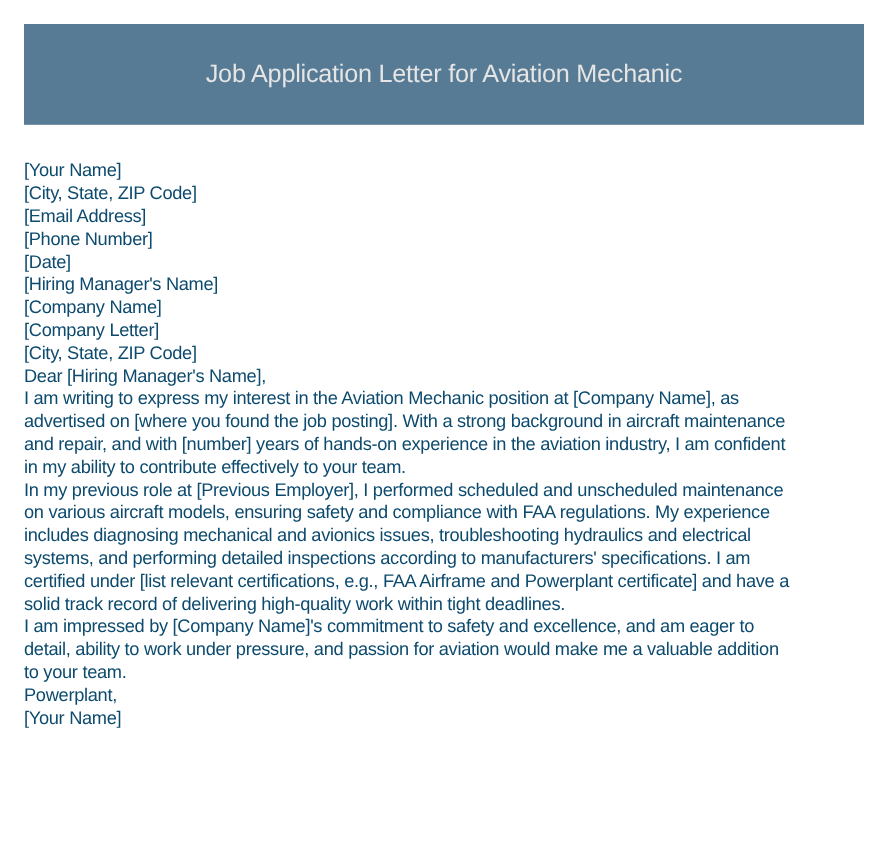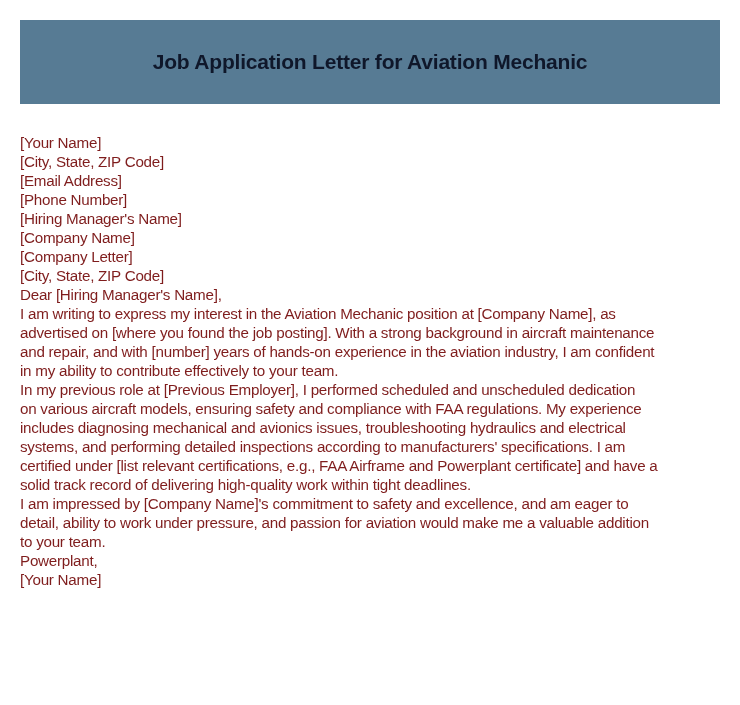--- a/index.html
+++ b/index.html
@@ -20,32 +20,32 @@
       top: 20px;
       width: 700px;
       height: 84px;
       background: #577b94;
       display: flex;
       align-items: center;
       justify-content: center;
     }
     .header h1 {
       margin: 0;
-      color: #0f172a;
+      color: #e5e5e5;
       font-family: "Liberation Sans", sans-serif;
-      font-weight: bold;
+      font-weight: normal;
       font-size: 21px;
       letter-spacing: -0.2px;
     }
     .letter {
       position: absolute;
       left: 20px;
       top: 133px;
       width: 705px;
-      color: #7f1d1d;
+      color: #0c4a6e;
       font-family: "Liberation Sans", sans-serif;
       font-size: 15.2px;
       line-height: 19px;
       letter-spacing: -0.25px;
     }
     .letter .line {
       display: block;
       white-space: nowrap;
     }
     .letter .para {
@@ -64,37 +64,38 @@
   <h1>Job Application Letter for Aviation Mechanic</h1>
 </div>
 
 <div class="letter">
   <div>
     <span class="line">[Your Name]</span>
     <span class="line">[City, State, ZIP Code]</span>
     <span class="line">[Email Address]</span>
     <span class="line">[Phone Number]</span>
   </div>
+  <span class="line">[Date]</span>
   <div>
     <span class="line">[Hiring Manager's Name]</span>
     <span class="line">[Company Name]</span>
     <span class="line">[Company Letter]</span>
     <span class="line">[City, State, ZIP Code]</span>
   </div>
   <span class="line">Dear [Hiring Manager's Name],</span>
 
   <div class="para">
     <span>I am writing to express my interest in the Aviation Mechanic position at [Company Name], as</span>
     <span>advertised on [where you found the job posting]. With a strong background in aircraft maintenance</span>
     <span>and repair, and with [number] years of hands-on experience in the aviation industry, I am confident</span>
     <span>in my ability to contribute effectively to your team.</span>
   </div>
 
   <div class="para">
-    <span>In my previous role at [Previous Employer], I performed scheduled and unscheduled dedication</span>
+    <span>In my previous role at [Previous Employer], I performed scheduled and unscheduled maintenance</span>
     <span>on various aircraft models, ensuring safety and compliance with FAA regulations. My experience</span>
     <span>includes diagnosing mechanical and avionics issues, troubleshooting hydraulics and electrical</span>
     <span>systems, and performing detailed inspections according to manufacturers' specifications. I am</span>
     <span>certified under [list relevant certifications, e.g., FAA Airframe and Powerplant certificate] and have a</span>
     <span>solid track record of delivering high-quality work within tight deadlines.</span>
   </div>
 
   <div class="para">
     <span>I am impressed by [Company Name]'s commitment to safety and excellence, and am eager to</span>
     <span>detail, ability to work under pressure, and passion for aviation would make me a valuable addition</span>

